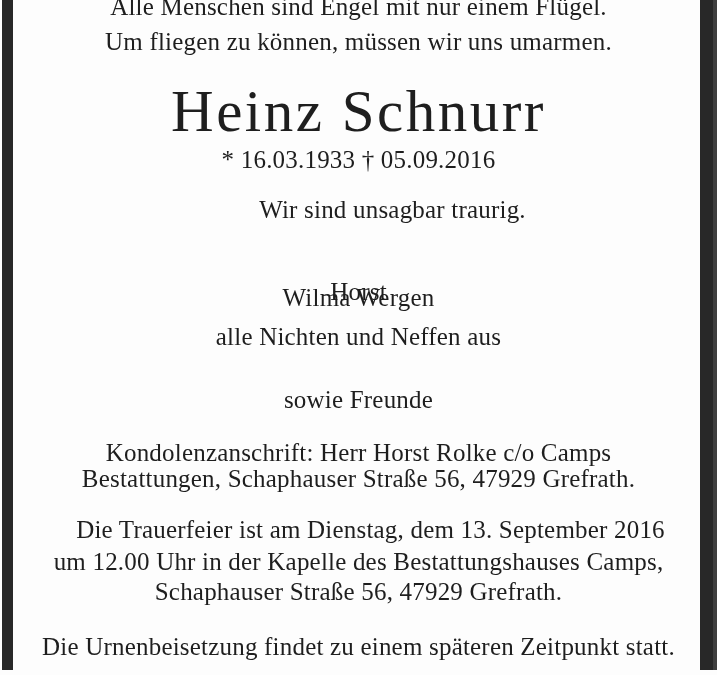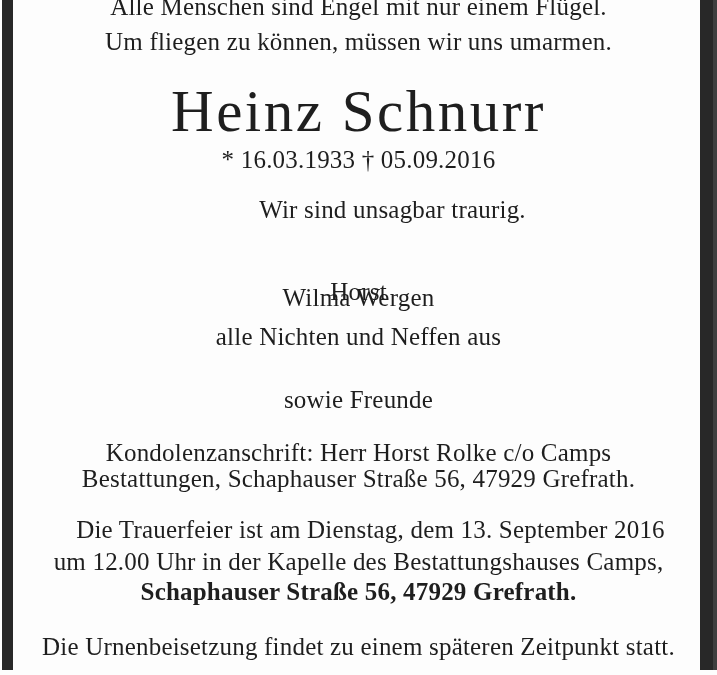--- a/index.html
+++ b/index.html
@@ -53,21 +53,21 @@
 
   .rel-1 { top: 323px; }
   .rel-2 { top: 356px; }
   .rel-3 { top: 386px; }
 
   .cond-1 { top: 427px; margin-top: 12px; }
   .cond-2 { top: 465px; }
 
   .fun-1 { top: 516px; padding-left: 12px; }
   .fun-2 { top: 548px; }
-  .fun-3 { top: 578px; font-weight: bold; }
+  .fun-3 { top: 578px; }
 
   .burial { top: 633px; }
 </style>
 </head>
 <body>
 
 <div class="page">
 
   <div class="rule left"></div>
   <div class="rule right"></div>

